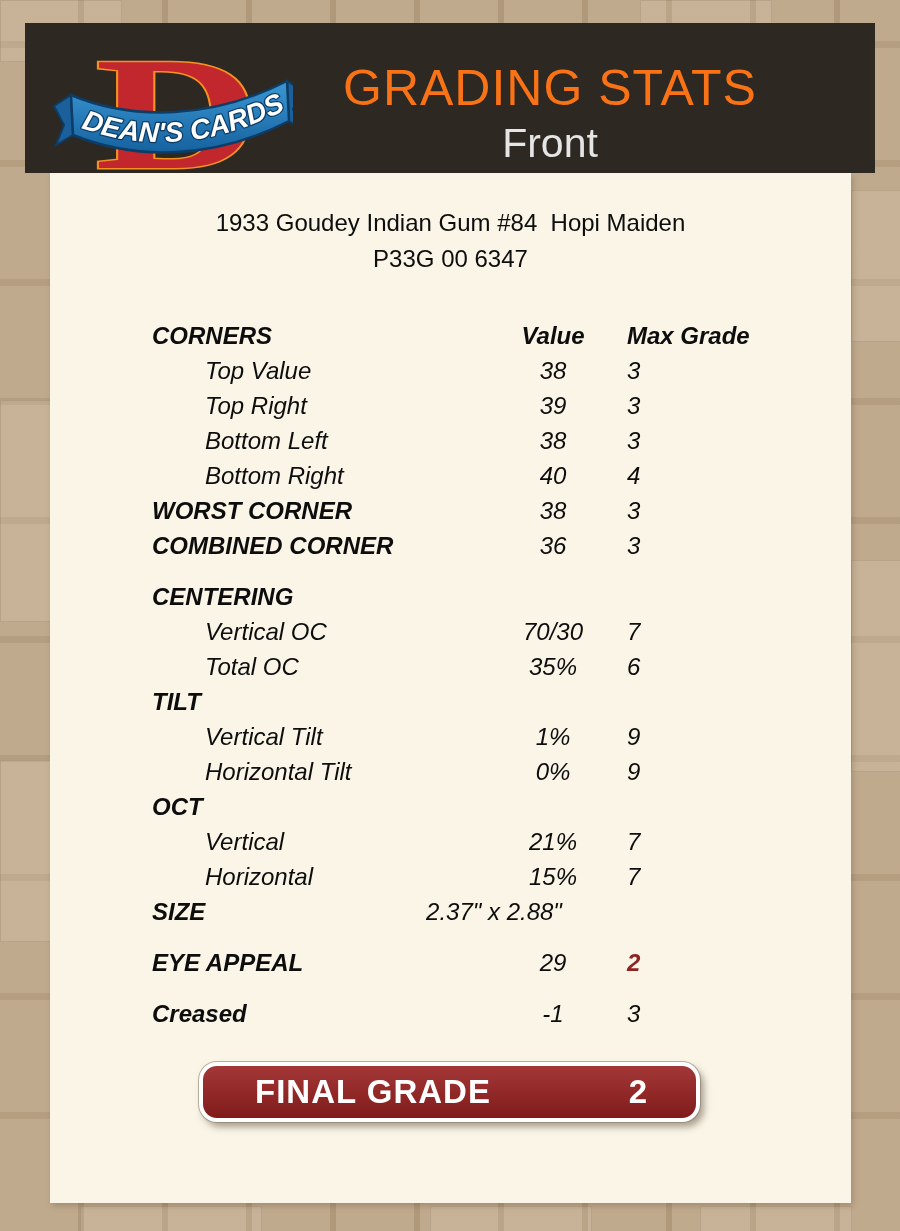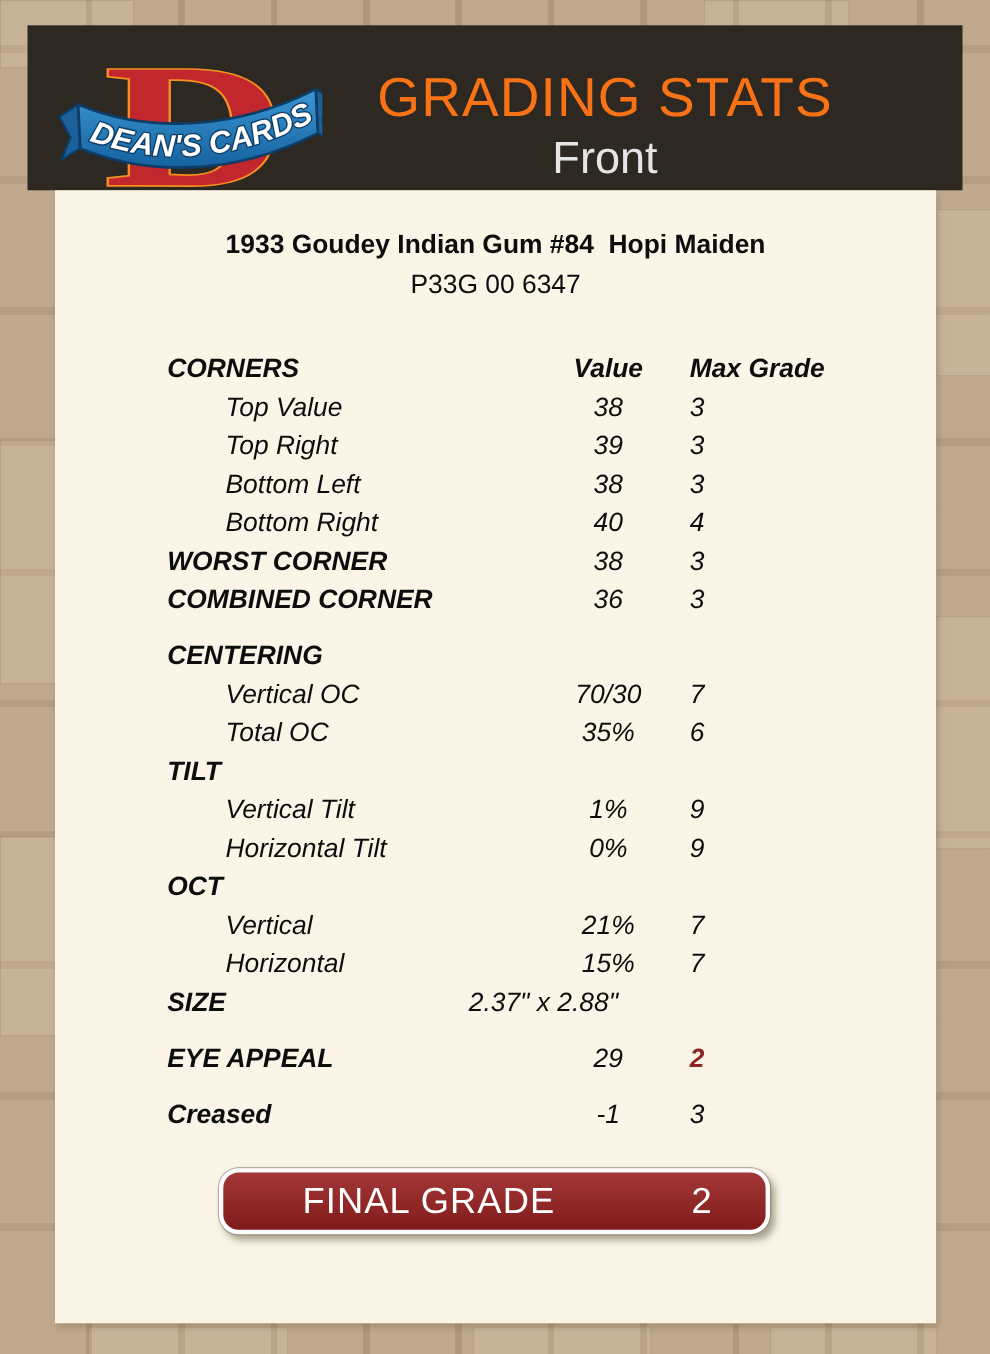--- a/index.html
+++ b/index.html
@@ -18,21 +18,21 @@
   }
   .bg-card{position:absolute;background:rgba(244,233,210,0.16);border:1px solid rgba(100,80,55,0.16);}
 
   .header-bar{position:absolute;left:25px;top:23px;width:850px;height:150px;background:var(--header-bar,#2e2822);}
   .header-title{position:absolute;left:250px;right:50px;top:40px;text-align:center;color:#f97316;font-size:50px;line-height:1;letter-spacing:1px;}
   .header-sub{position:absolute;left:250px;right:50px;top:100px;text-align:center;color:#e5e5e5;font-size:41px;line-height:1;}
 
   .logo{position:absolute;left:28px;top:12px;width:240px;height:140px;}
 
   .panel{position:absolute;left:50px;top:173px;width:801px;height:1030px;background:var(--panel,#faf5e7);box-shadow:2px 3px 6px rgba(80,65,45,0.25);}
-  .card-title{position:absolute;top:32px;left:0;right:0;text-align:center;font-weight:bold;font-size:24px;line-height:35px;white-space:pre;}
+  .card-title{position:absolute;top:32px;left:0;right:0;text-align:center;font-weight:normal;font-size:24px;line-height:35px;white-space:pre;}
   .card-code{position:absolute;top:68px;left:0;right:0;text-align:center;font-size:24px;line-height:35px;}
 
   .table{position:absolute;left:0;top:145px;width:100%;font-style:italic;}
   .row{position:relative;height:35px;}
   .row.gap-after{margin-bottom:16px;}
   .cell{position:absolute;top:0;height:35px;line-height:35px;font-size:24px;}
   .lbl{left:102px;}
   .lbl.indent{left:155px;}
   .strong{font-weight:bold;}
   .val{left:353px;width:300px;text-align:center;}
@@ -40,21 +40,21 @@
   .max{left:577px;width:150px;text-align:left;}
   .max.accent{color:var(--accent-red,#8e2424);font-weight:bold;}
 
   .final-grade{
     position:absolute;left:149px;top:889px;width:501px;height:60px;box-sizing:border-box;
     border:4px solid #fff;border-radius:18px;
     background-color:var(--button-red,#992020);
     background-image:linear-gradient(180deg,rgba(255,255,255,0.10),rgba(0,0,0,0.16));
     box-shadow:0 0 0 1px rgba(130,118,100,0.55), 4px 5px 7px rgba(90,75,55,0.5);
     display:flex;align-items:center;justify-content:space-between;
-    padding:0 48px 0 72px;color:#fff;font-weight:normal;font-size:33px;letter-spacing:1px;cursor:pointer;
+    padding:0 48px 0 52px;color:#fff;font-weight:bold;font-size:33px;letter-spacing:1px;cursor:pointer;
   }
 </style>
 </head>
 <body>
 
 <div class="stage">
 
   <div class="bg-card" style="left:0;top:0;width:120px;height:60px;"></div>
   <div class="bg-card" style="left:640px;top:0;width:130px;height:23px;"></div>
   <div class="bg-card" style="left:851px;top:190px;width:49px;height:150px;"></div>

